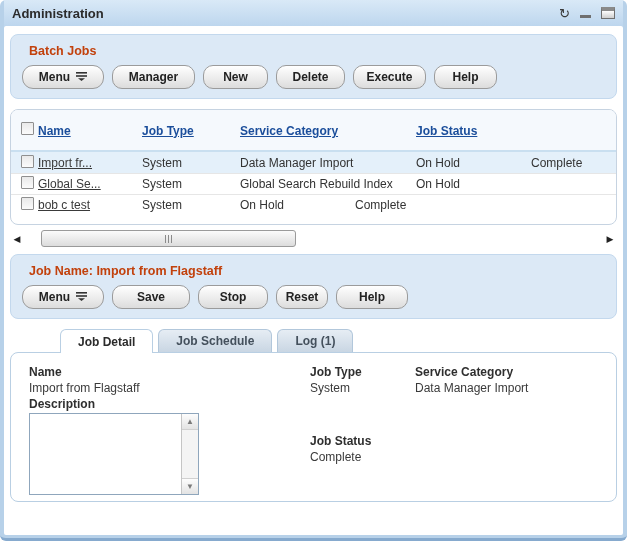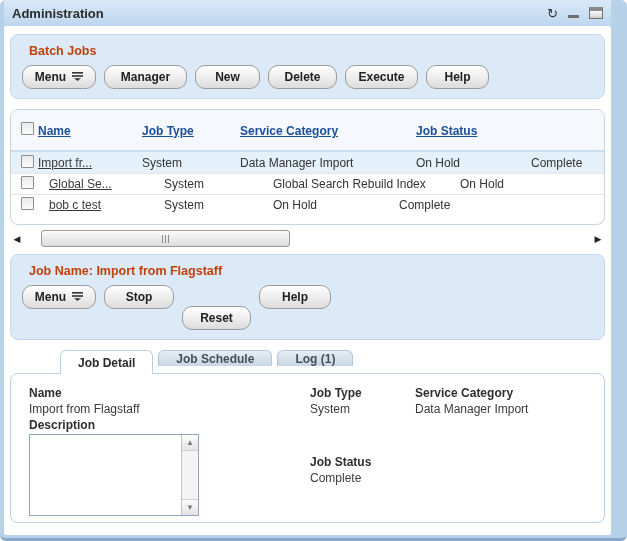--- a/index.html
+++ b/index.html
@@ -6,21 +6,21 @@
   body {
     font-family: "Liberation Sans", "DejaVu Sans", sans-serif;
     background: #fff;
     width: 627px;
   }
   .frame {
     width: 627px; height: 541px;
     background: #b7d1e9;
     border-radius: 6px;
     border-bottom: 3px solid #86aace;
-    padding: 0 16px 6px 4px;
+    padding: 0 4px 6px 4px;
     position: relative;
   }
   .titlebar {
     height: 26px;
     display: flex; align-items: center;
     background: linear-gradient(#d9e9f7, #bdd6ee);
     padding: 0 8px;
   }
   .title { font-size: 13px; font-weight: bold; color: #2b2b2b; }
   .titlebar-icons { margin-left: auto; display: flex; align-items: center; gap: 10px; }
@@ -54,40 +54,40 @@
     height: 24px;
     border: 1px solid #9b9b9b;
     border-radius: 10px;
     background: linear-gradient(#ffffff, #ececec 55%, #dcdcdc);
     font-family: "Liberation Sans", sans-serif;
     font-size: 12px; font-weight: bold; color: #222;
     display: inline-flex; align-items: center; justify-content: center;
     gap: 6px;
     cursor: pointer;
   }
-  .w-menu {width:74px;} .w-search {width:83px;} .w-new {width:65px;}
+  .w-menu {width:82px;border-radius:11px;} .w-search {width:83px;} .w-new {width:65px;}
   .w-execute {width:73px;} .w-delete {width:69px;} .w-help {width:63px;}
-  .w-save {width:78px;} .w-stop {width:70px;} .w-reset {width:69px;margin-top:21px;} .w-help2 {width:72px;}
+  .w-save {width:78px;} .w-stop {width:70px;} .w-reset {width:52px;} .w-help2 {width:72px;}
   .menu-glyph { display: inline-block; }
   
   .table-panel {
     margin: 10px 2px 0 2px;
     border: 1px solid #c6d3e1;
     border-radius: 8px;
     overflow: hidden;
     background: #fff;
   }
   .tbl-header {
     display: flex; align-items: center;
     height: 42px;
     background: #f5f9fd;
     border-bottom: 2px solid #c9dff0;
   }
   .tbl-row { display: flex; align-items: center; height: 21px; font-size: 12px; color: #333; }
-  .tbl-row + .tbl-row { border-top: 1px solid #e6e6e6; gap: 11px; }
+  .tbl-row + .tbl-row { border-top: 1px solid #e6e6e6; }
   .row-selected { background: #e4f0fa; }
   .tbl-body { padding-bottom: 9px; }
   .col-cb { width: 27px; padding-left: 10px; }
   .col-name { width: 104px; }
   .col-type { width: 98px; }
   .col-cat { width: 176px; }
   .col-sched { width: 115px; }
   .col-status { flex: 1; }
   .hdr-link {
     font-size: 12px; font-weight: bold; color: #1b4e9b;
@@ -113,21 +113,21 @@
     position: absolute; left: 3%; width: 44%; top: 0; height: 17px;
     border: 1px solid #9a9a9a; border-radius: 3px;
     background: linear-gradient(#fbfbfb, #dcdcdc);
     display: flex; align-items: center; justify-content: center; gap: 2px;
     cursor: pointer;
   }
   .grip { width: 1px; height: 8px; background: #8a8a8a; }
   
   .tabs { display: flex; gap: 5px; margin: 10px 0 0 52px; position: relative; z-index: 2; }
   .tab {
-    height: 16px; padding: 0 17px;
+    height: 23px; padding: 0 17px;
     display: flex; align-items: center;
     font-size: 12px; font-weight: bold; color: #44505c;
     border: 1px solid #b2c7db; border-bottom: none;
     border-radius: 6px 6px 0 0;
     background: linear-gradient(#e6edf4, #c9d6e3);
     cursor: pointer;
   }
   .tab-active {
     background: #ffffff;
     color: #2b2b2b;
@@ -267,20 +267,21 @@
         <button class="btn w-menu">
           <span>Menu</span>
           <span class="menu-glyph">
             <svg width="11" height="9" viewBox="0 0 11 9">
                 <rect x="0" y="0" width="11" height="1.6" fill="#333"></rect>
                 <rect x="0" y="3.2" width="11" height="1.6" fill="#333"></rect>
                 <polygon points="2,6.2 9,6.2 5.5,9" fill="#333"></polygon>
               </svg>
           </span>
         </button>
+        <button class="btn w-save">Save</button>
         <button class="btn w-stop">Stop</button>
         <button class="btn w-reset">Reset</button>
         <button class="btn w-help2">Help</button>
       </div>
     </div>
 
     <div class="tabs">
       <div class="tab tab-active">Job Detail</div>
       <div class="tab">Job Schedule</div>
       <div class="tab">Log (1)</div>

